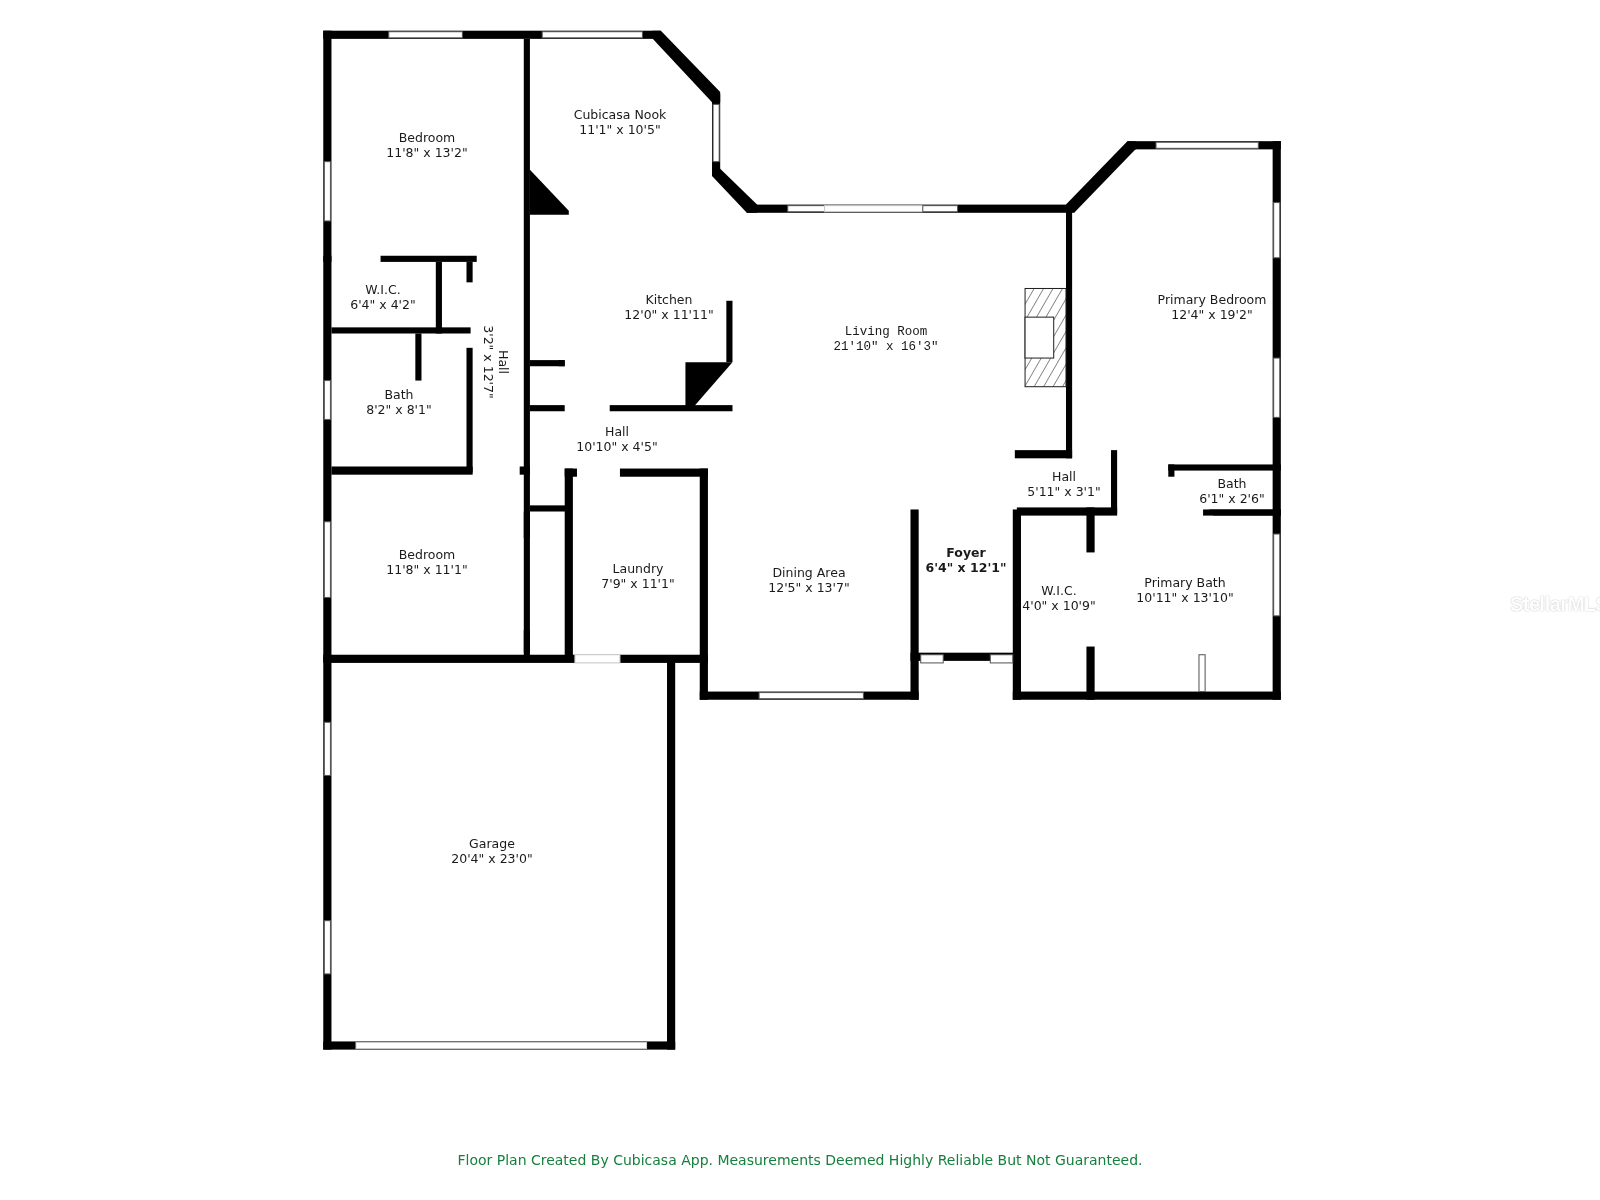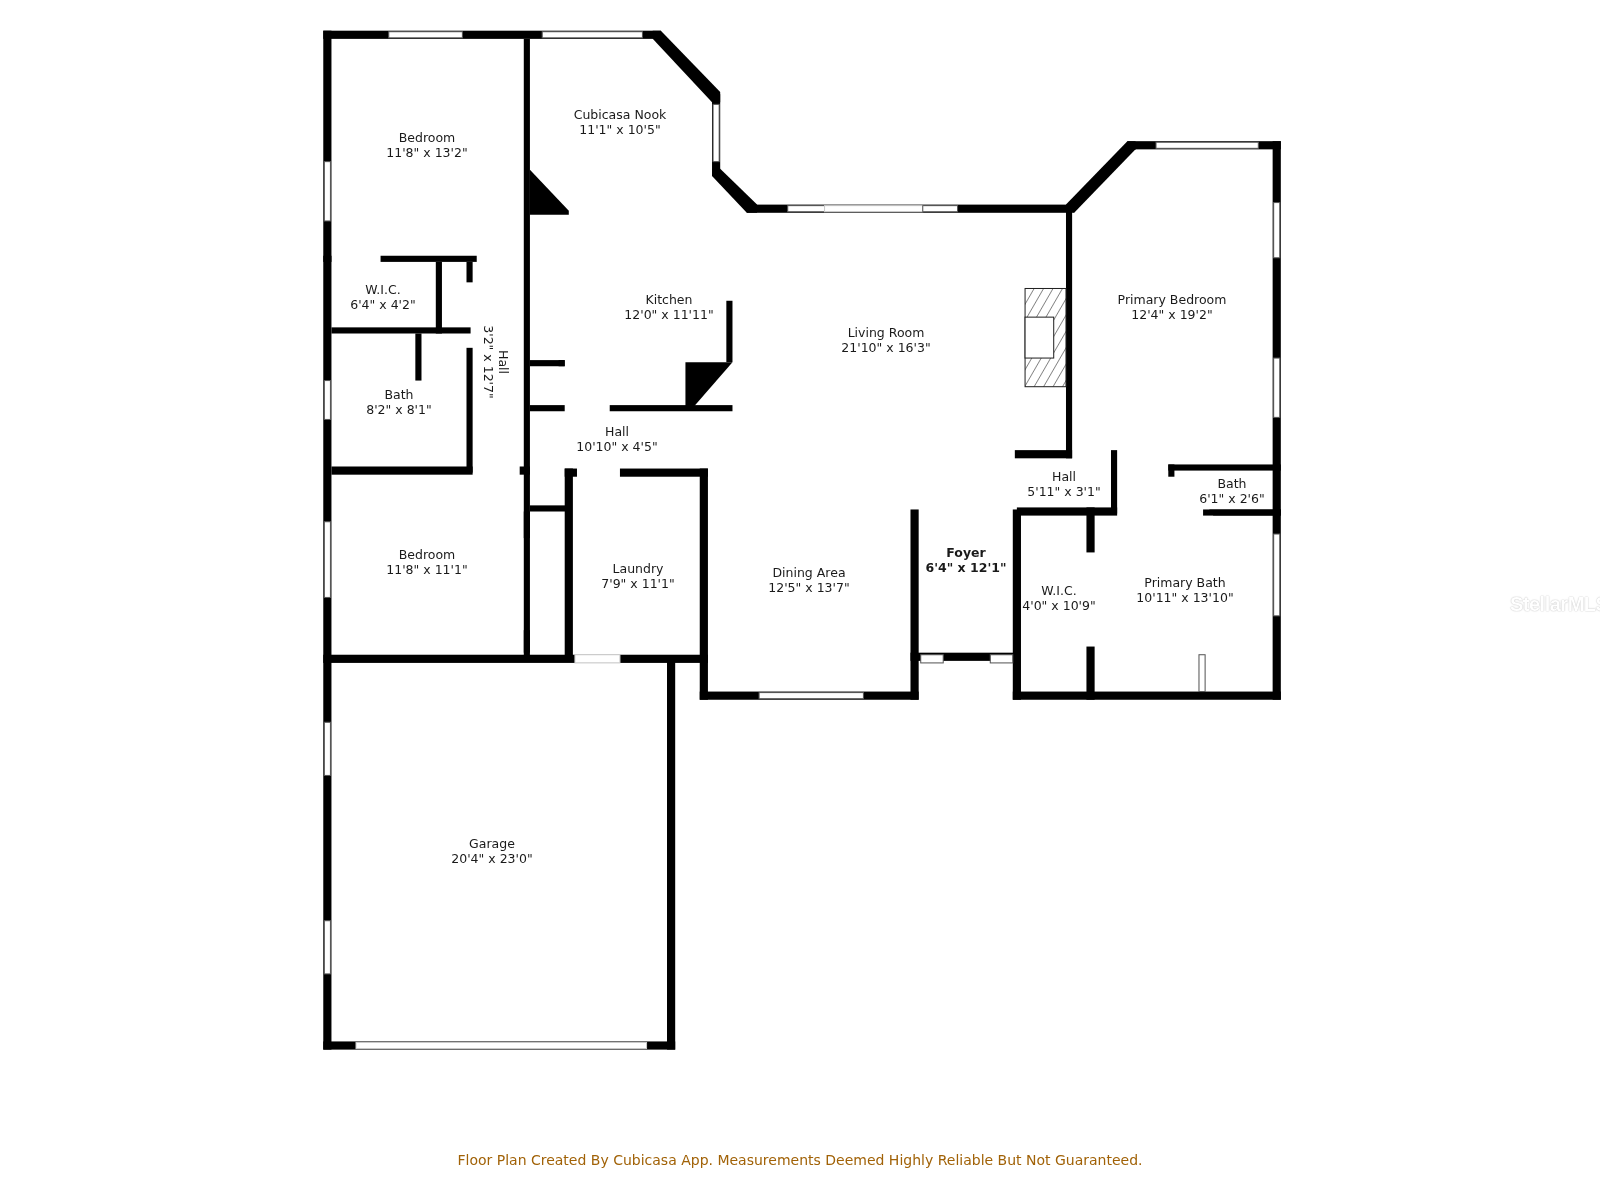--- a/index.html
+++ b/index.html
@@ -3,21 +3,21 @@
 <meta charset="utf-8">
 <style>
   html, body { margin:0; padding:0; background:#ffffff; }
   body { width:1600px; height:1200px; position:relative; overflow:hidden; font-family:"DejaVu Sans", sans-serif; }
   #plan { position:absolute; left:0; top:0; width:1600px; height:1200px; }
   .wall { fill:#000; }
   .win { fill:#fff; stroke:#555; stroke-width:1; }
   .open { fill:#fff; stroke:#ccc; stroke-width:1; }
   .room-label { position:absolute; transform:translate(-50%,-50%); text-align:center; font-size:12.5px; line-height:15px; color:#1a1a1a; white-space:nowrap; }
   .room-label.vert { transform:translate(-50%,-50%) rotate(90deg); }
-  .footer { position:absolute; left:0; width:1600px; top:1152px; text-align:center; font-size:14px; color:#a16207; font-family:"DejaVu Sans", sans-serif; }
+  .footer { position:absolute; left:0; width:1600px; top:1152px; text-align:center; font-size:14px; color:#15803d; font-family:"DejaVu Sans", sans-serif; }
   .watermark { position:absolute; left:1510px; top:593px; font-size:20px; font-weight:bold; color:#fff; text-shadow:0 0 1px #bbb, 0 0 2px #ddd; font-family:"Liberation Sans", sans-serif; letter-spacing:-0.5px; }
 </style>
 </head>
 <body>
 
 <svg id="plan" viewBox="0 0 1564 1173" preserveAspectRatio="none" xmlns="http://www.w3.org/2000/svg">
   <defs>
     <pattern id="hatch" patternUnits="userSpaceOnUse" width="8" height="8" patternTransform="rotate(30)">
       <line x1="0" y1="0" x2="0" y2="8" stroke="#222" stroke-width="1"></line>
     </pattern>
@@ -140,25 +140,25 @@
   <div>3'2" x 12'7"</div>
 </div>
 <div class="room-label" style="left:399px;top:402px;">
   <div>Bath</div>
   <div>8'2" x 8'1"</div>
 </div>
 <div class="room-label" style="left:617px;top:439px;">
   <div>Hall</div>
   <div>10'10" x 4'5"</div>
 </div>
-<div class="room-label" style="left:886px;top:340px;">
+<div class="room-label" style="left:886px;top:340px;font-family:Liberation Mono, monospace;">
   <div>Living Room</div>
   <div>21'10" x 16'3"</div>
 </div>
-<div class="room-label" style="left:1172px;top:307px;">
+<div class="room-label" style="left:1212px;top:307px;">
   <div>Primary Bedroom</div>
   <div>12'4" x 19'2"</div>
 </div>
 <div class="room-label" style="left:1064px;top:484px;">
   <div>Hall</div>
   <div>5'11" x 3'1"</div>
 </div>
 <div class="room-label" style="left:1232px;top:491px;">
   <div>Bath</div>
   <div>6'1" x 2'6"</div>

